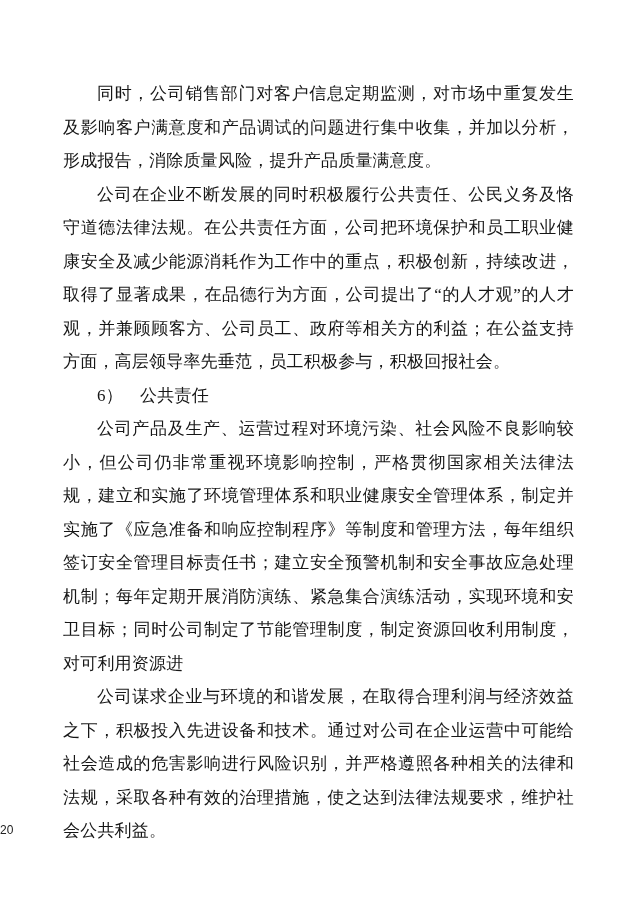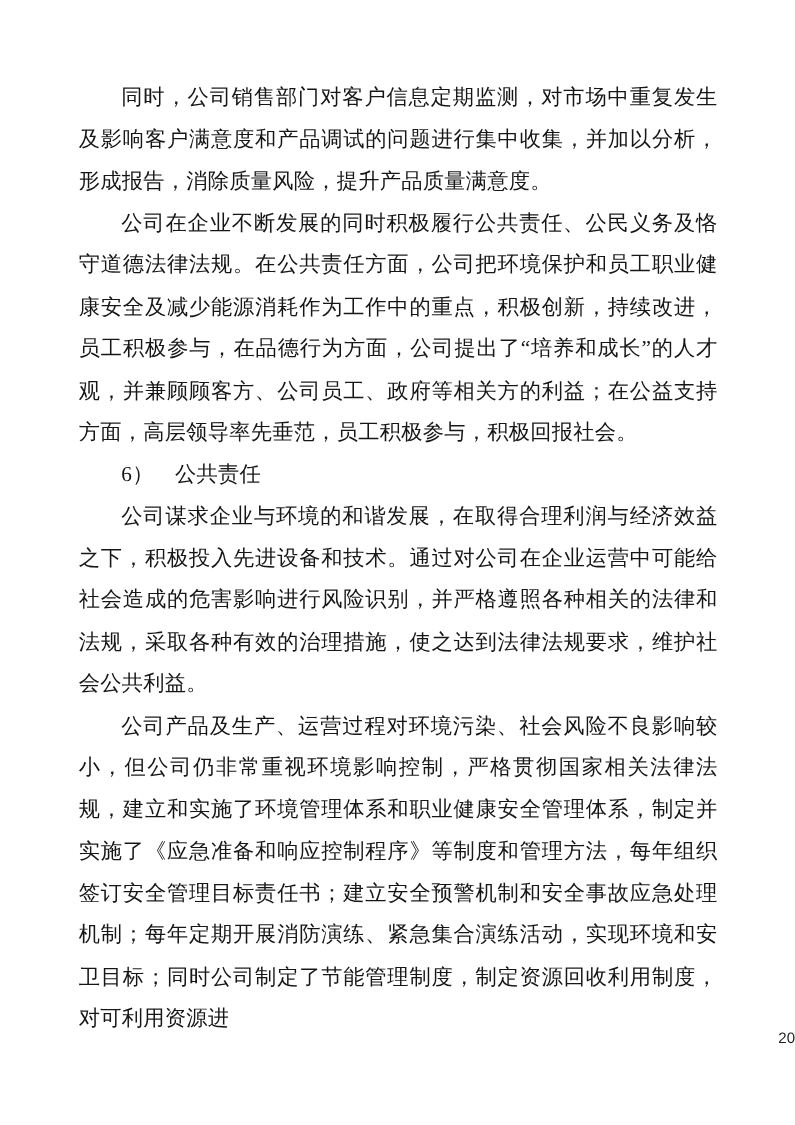--- a/index.html
+++ b/index.html
@@ -12,50 +12,50 @@
     width: 636px;
     height: 900px;
     background: #ffffff;
     overflow: hidden;
     font-family: "Liberation Serif", "DejaVu Serif", serif;
     color: #161616;
   }
   .content {
     position: absolute;
     left: 63px;
-    top: 61px;
+    top: 77px;
     width: 511px;
     font-size: 17px;
     line-height: 33.5px;
     text-align: justify;
     text-justify: inter-ideograph;
     letter-spacing: 0.2px;
   }
   .para {
     margin: 0;
     padding: 0;
     text-indent: 2em;
   }
   .footer {
     position: absolute;
     left: 0;
     right: 0;
     top: 822px;
-    text-align: right;
+    text-align: left;
     font-family: "Liberation Sans", "DejaVu Sans", sans-serif;
     font-size: 12px;
     line-height: 16px;
     color: #222222;
   }
 </style>
 </head>
 <body>
 
 <div class="page">
   <div class="content">
     <p class="para">同时，公司销售部门对客户信息定期监测，对市场中重复发生及影响客户满意度和产品调试的问题进行集中收集，并加以分析，形成报告，消除质量风险，提升产品质量满意度。</p>
-    <p class="para">公司在企业不断发展的同时积极履行公共责任、公民义务及恪守道德法律法规。在公共责任方面，公司把环境保护和员工职业健康安全及减少能源消耗作为工作中的重点，积极创新，持续改进，员工积极参与，在品德行为方面，公司提出了“培养和成长”的人才观，并兼顾顾客方、公司员工、政府等相关方的利益；在公益支持方面，高层领导率先垂范，员工积极参与，积极回报社会。</p>
+    <p class="para">公司在企业不断发展的同时积极履行公共责任、公民义务及恪守道德法律法规。在公共责任方面，公司把环境保护和员工职业健康安全及减少能源消耗作为工作中的重点，积极创新，持续改进，取得了显著成果，在品德行为方面，公司提出了“的人才观”的人才观，并兼顾顾客方、公司员工、政府等相关方的利益；在公益支持方面，高层领导率先垂范，员工积极参与，积极回报社会。</p>
     <p class="para">6）　公共责任</p>
+    <p class="para">公司产品及生产、运营过程对环境污染、社会风险不良影响较小，但公司仍非常重视环境影响控制，严格贯彻国家相关法律法规，建立和实施了环境管理体系和职业健康安全管理体系，制定并实施了《应急准备和响应控制程序》等制度和管理方法，每年组织签订安全管理目标责任书；建立安全预警机制和安全事故应急处理机制；每年定期开展消防演练、紧急集合演练活动，实现环境和安卫目标；同时公司制定了节能管理制度，制定资源回收利用制度，对可利用资源进</p>
     <p class="para">公司谋求企业与环境的和谐发展，在取得合理利润与经济效益之下，积极投入先进设备和技术。通过对公司在企业运营中可能给社会造成的危害影响进行风险识别，并严格遵照各种相关的法律和法规，采取各种有效的治理措施，使之达到法律法规要求，维护社会公共利益。</p>
-    <p class="para">公司产品及生产、运营过程对环境污染、社会风险不良影响较小，但公司仍非常重视环境影响控制，严格贯彻国家相关法律法规，建立和实施了环境管理体系和职业健康安全管理体系，制定并实施了《应急准备和响应控制程序》等制度和管理方法，每年组织签订安全管理目标责任书；建立安全预警机制和安全事故应急处理机制；每年定期开展消防演练、紧急集合演练活动，实现环境和安卫目标；同时公司制定了节能管理制度，制定资源回收利用制度，对可利用资源进</p>
   </div>
   <div class="footer">20</div>
 </div>
 
 </body></html>

